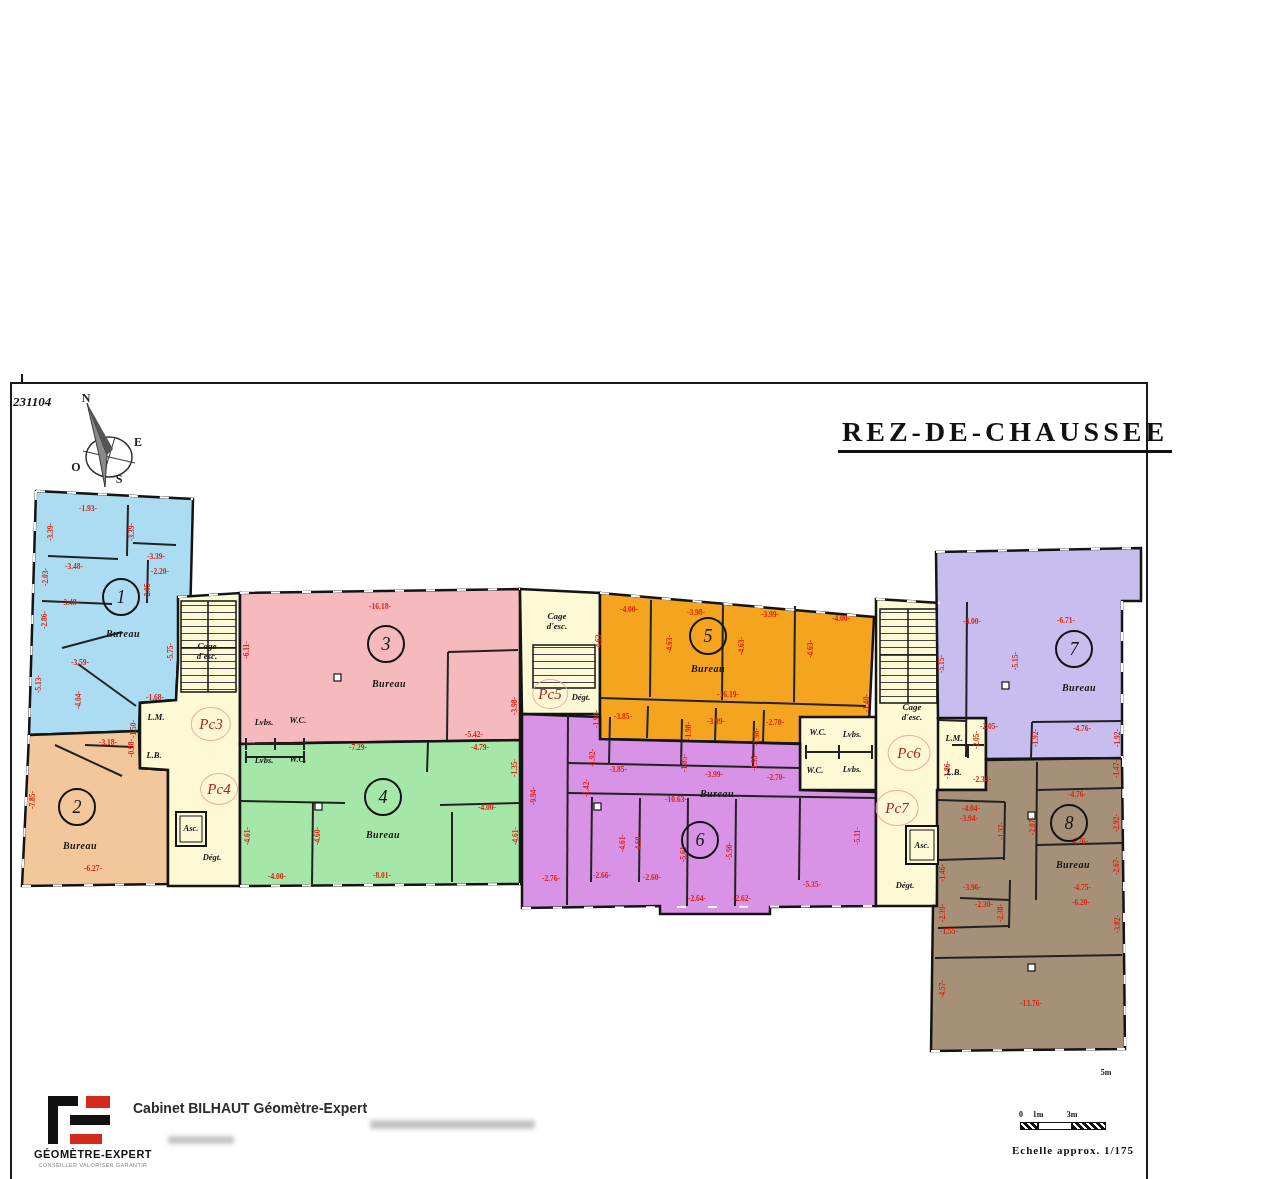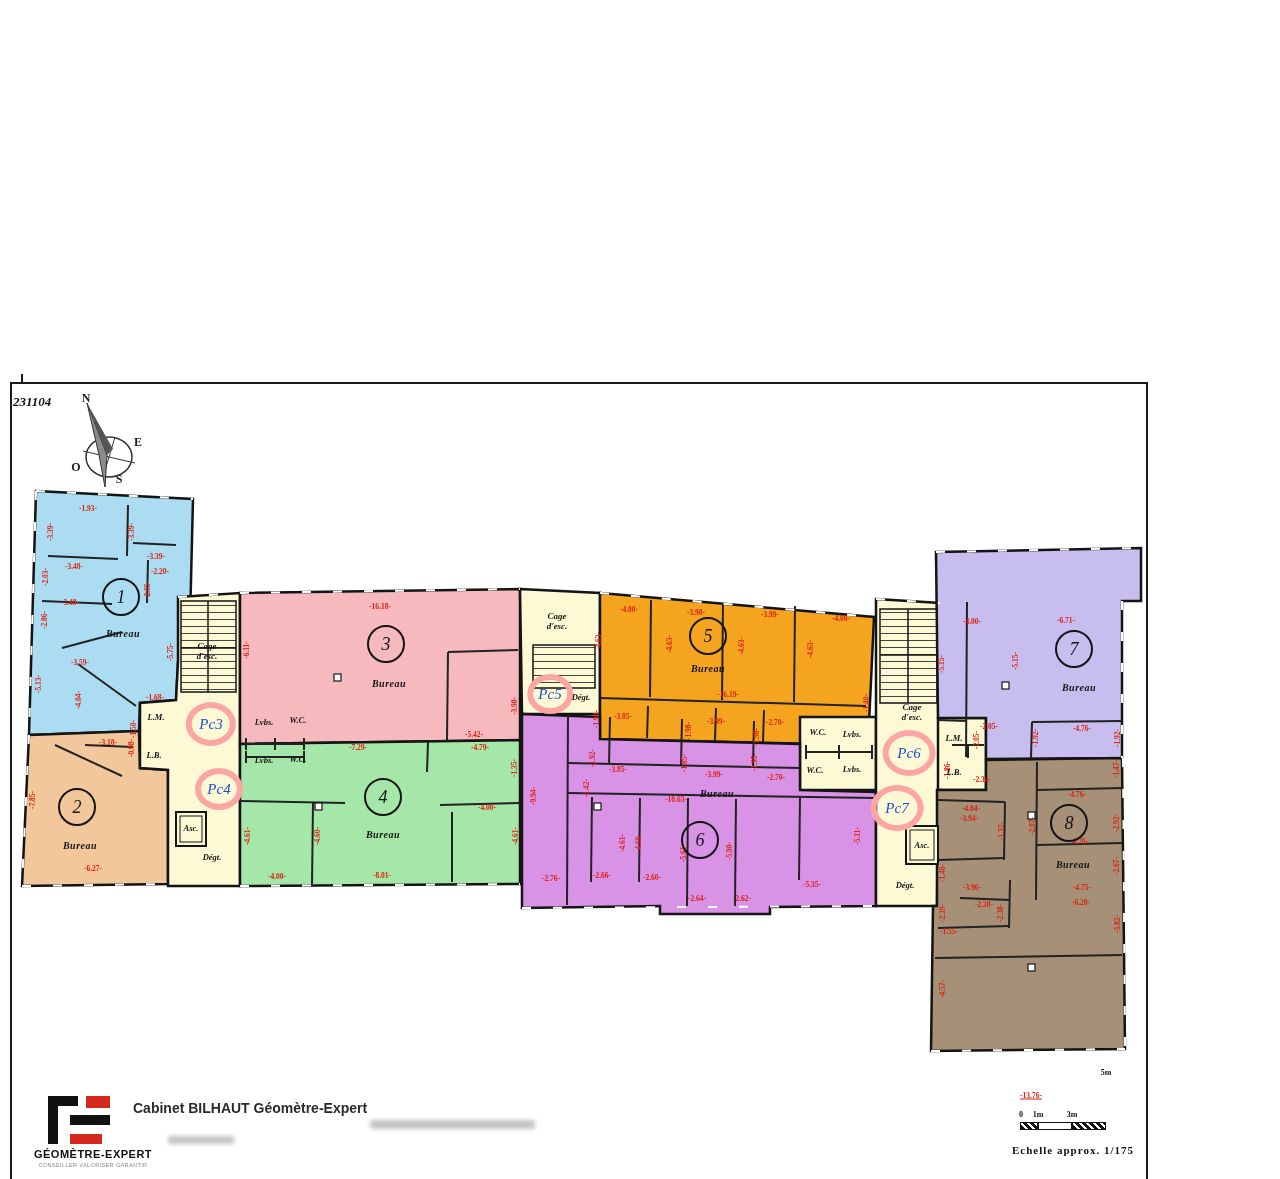--- a/index.html
+++ b/index.html
@@ -18,22 +18,22 @@
         transform:translate(-50%,-50%);white-space:nowrap;z-index:6;}
   .meas.v{transform:translate(-50%,-50%) rotate(-90deg);}
   .znum{position:absolute;width:34px;height:34px;border:2px solid #141414;border-radius:50%;
         display:flex;align-items:center;justify-content:center;font:italic 18px "Liberation Serif",serif;
         color:#141414;transform:translate(-50%,-50%);z-index:6;}
   .bureau{position:absolute;font:italic bold 10px "Liberation Serif",serif;color:#141414;
           transform:translate(-50%,-50%);letter-spacing:.5px;z-index:6;white-space:nowrap;}
   .room{position:absolute;font:italic bold 8.5px "Liberation Serif",serif;color:#141414;
         transform:translate(-50%,-50%);white-space:pre-line;text-align:center;z-index:6;line-height:1.15;}
   .room.cage{font-size:9px;}
-  .pc{position:absolute;border:6px solid #fca5a5;border-radius:50%;display:flex;align-items:center;
-      justify-content:center;font:italic 15px "Liberation Serif",serif;color:#1d4ed8;
+  .pc{position:absolute;border:1px solid #fca5a5;border-radius:50%;display:flex;align-items:center;
+      justify-content:center;font:italic 15px "Liberation Serif",serif;color:#b91c1c;
       transform:translate(-50%,-50%);z-index:6;background:transparent;}
   
   #logo-box{position:absolute;left:48px;top:1096px;width:72px;height:48px;}
   #logo-box div{position:absolute;}
   #logo-title{position:absolute;left:28px;top:1148px;width:130px;text-align:center;
               font:bold 11px "Liberation Sans",sans-serif;color:#111;letter-spacing:.5px;}
   #logo-tagline{position:absolute;left:28px;top:1162px;width:130px;text-align:center;
               font:5.5px "Liberation Sans",sans-serif;color:#888;letter-spacing:.4px;}
   #cabinet-name{position:absolute;left:133px;top:1100px;font:bold 14px "Liberation Sans",sans-serif;color:#2b2b2b;}
   .smudge{position:absolute;background:#c4c4c4;filter:blur(2px);border-radius:2px;}
@@ -47,20 +47,21 @@
 <body>
 
 <div id="stage">
 
   <div class="frame-line" style="left:10px;top:382px;width:1138px;height:2px;"></div>
   <div class="frame-line" style="left:10px;top:382px;width:2px;height:797px;"></div>
   <div class="frame-line" style="left:1146px;top:382px;width:2px;height:797px;"></div>
   <div class="frame-line" style="left:21px;top:374px;width:2px;height:10px;"></div>
 
   <div id="plan-number">231104</div>
+  <div id="sheet-title">REZ-DE-CHAUSSEE</div>
 
   <svg class="abs" style="left:55px;top:385px;" width="110" height="115" viewBox="0 0 110 115">
     <ellipse cx="54" cy="72" rx="23" ry="20" fill="none" stroke="#333" stroke-width="1.5"></ellipse>
     <line x1="28" y1="66" x2="80" y2="78" stroke="#333" stroke-width="1"></line>
     <line x1="48" y1="92" x2="60" y2="52" stroke="#333" stroke-width="1"></line>
     <polygon points="32,18 52,70 50,102 44,70" fill="#8a8a8a" stroke="#333" stroke-width="1"></polygon>
     <polygon points="32,18 52,70 58,64" fill="#555"></polygon>
   </svg>
   <span class="compass-letter" style="left:86px;top:398px;">N</span>
   <span class="compass-letter" style="left:138px;top:442px;">E</span>
@@ -297,21 +298,21 @@
       <span class="meas" style="left: 972px; top: 887px;">-3.96-</span>
       <span class="meas" style="left: 1082px; top: 887px;">-4.75-</span>
       <span class="meas v" style="left: 942px; top: 873px;">-1.46-</span>
       <span class="meas" style="left: 984px; top: 904px;">-2.30-</span>
       <span class="meas v" style="left: 942px; top: 913px;">-2.39-</span>
       <span class="meas v" style="left: 1000px; top: 913px;">-2.38-</span>
       <span class="meas" style="left: 949px; top: 931px;">-1.55-</span>
       <span class="meas" style="left: 1081px; top: 902px;">-6.20-</span>
       <span class="meas v" style="left: 1117px; top: 924px;">-3.82-</span>
       <span class="meas v" style="left: 942px; top: 989px;">-4.57-</span>
-      <span class="meas" style="left: 1031px; top: 1095px; text-decoration: underline;">-13.76-</span>
+      <span class="meas" style="left: 1031px; top: 1003px;">-13.76-</span>
       <span class="znum" style="left: 121px; top: 597px;">1</span>
       <span class="bureau" style="left: 123px; top: 633px;">Bureau</span>
       <span class="znum" style="left: 77px; top: 807px;">2</span>
       <span class="bureau" style="left: 80px; top: 845px;">Bureau</span>
       <span class="znum" style="left: 386px; top: 644px;">3</span>
       <span class="bureau" style="left: 389px; top: 683px;">Bureau</span>
       <span class="znum" style="left: 383px; top: 797px;">4</span>
       <span class="bureau" style="left: 383px; top: 834px;">Bureau</span>
       <span class="znum" style="left: 708px; top: 636px;">5</span>
       <span class="bureau" style="left: 708px; top: 668px;">Bureau</span>

